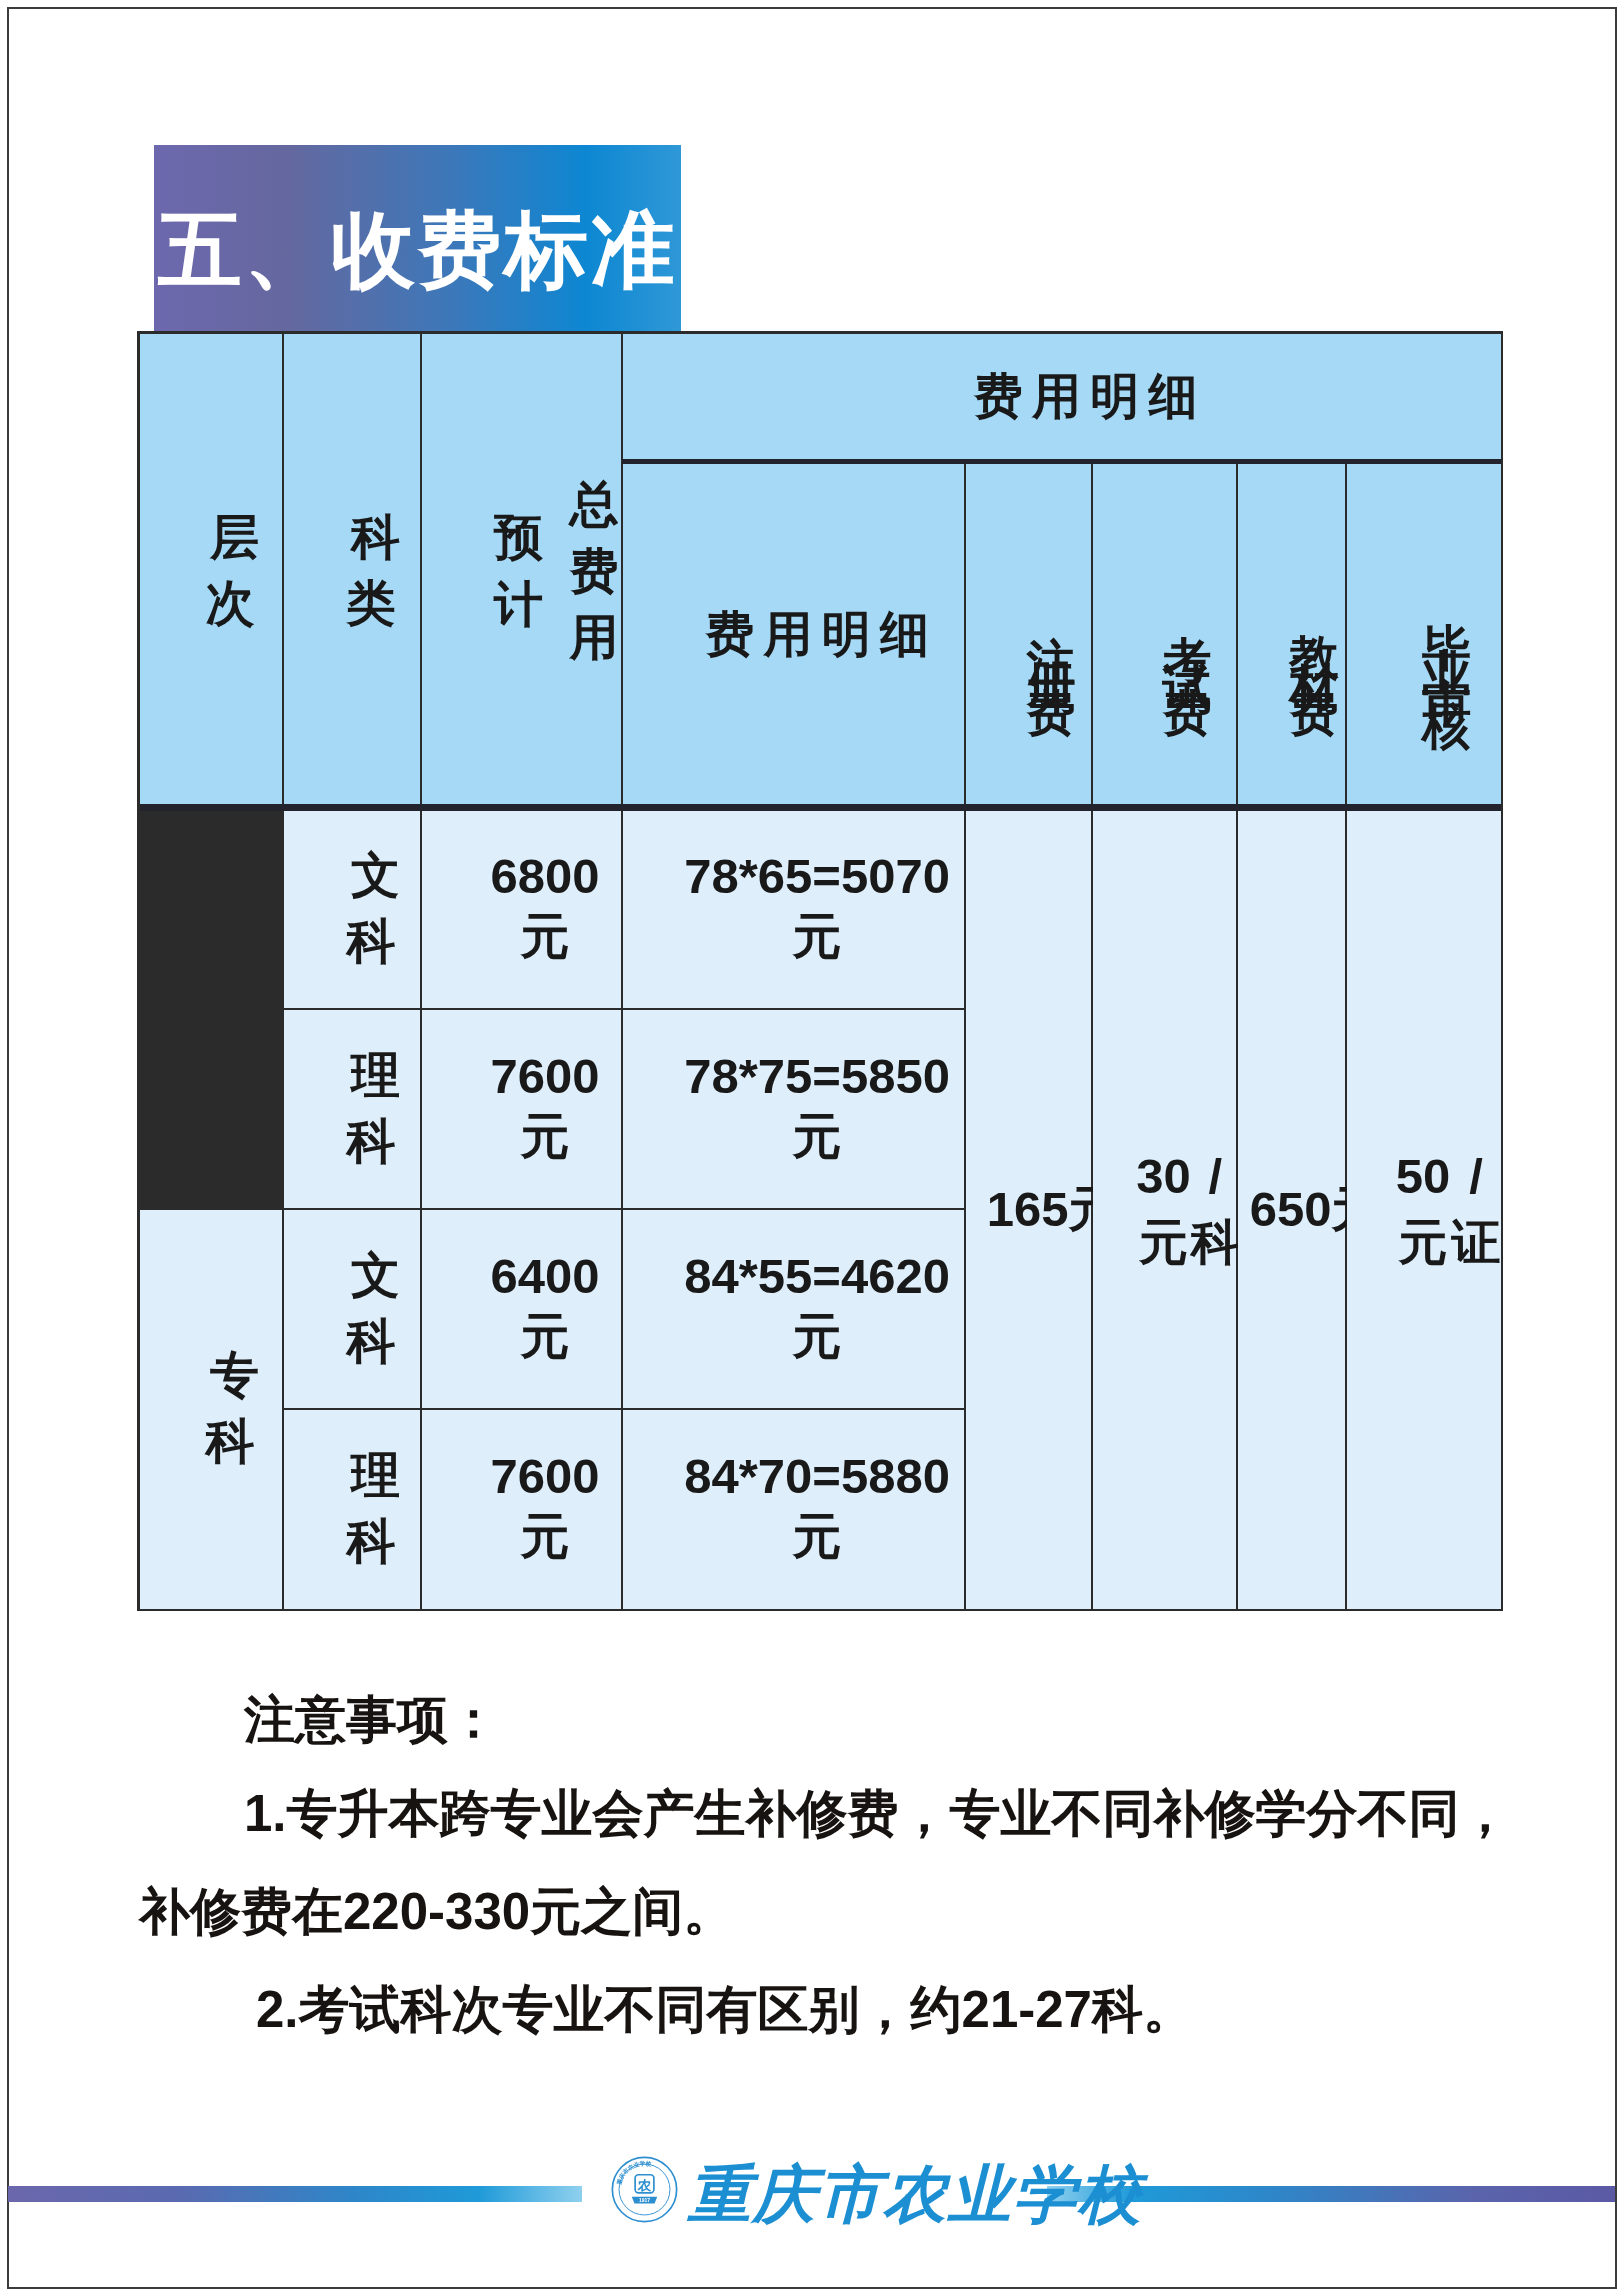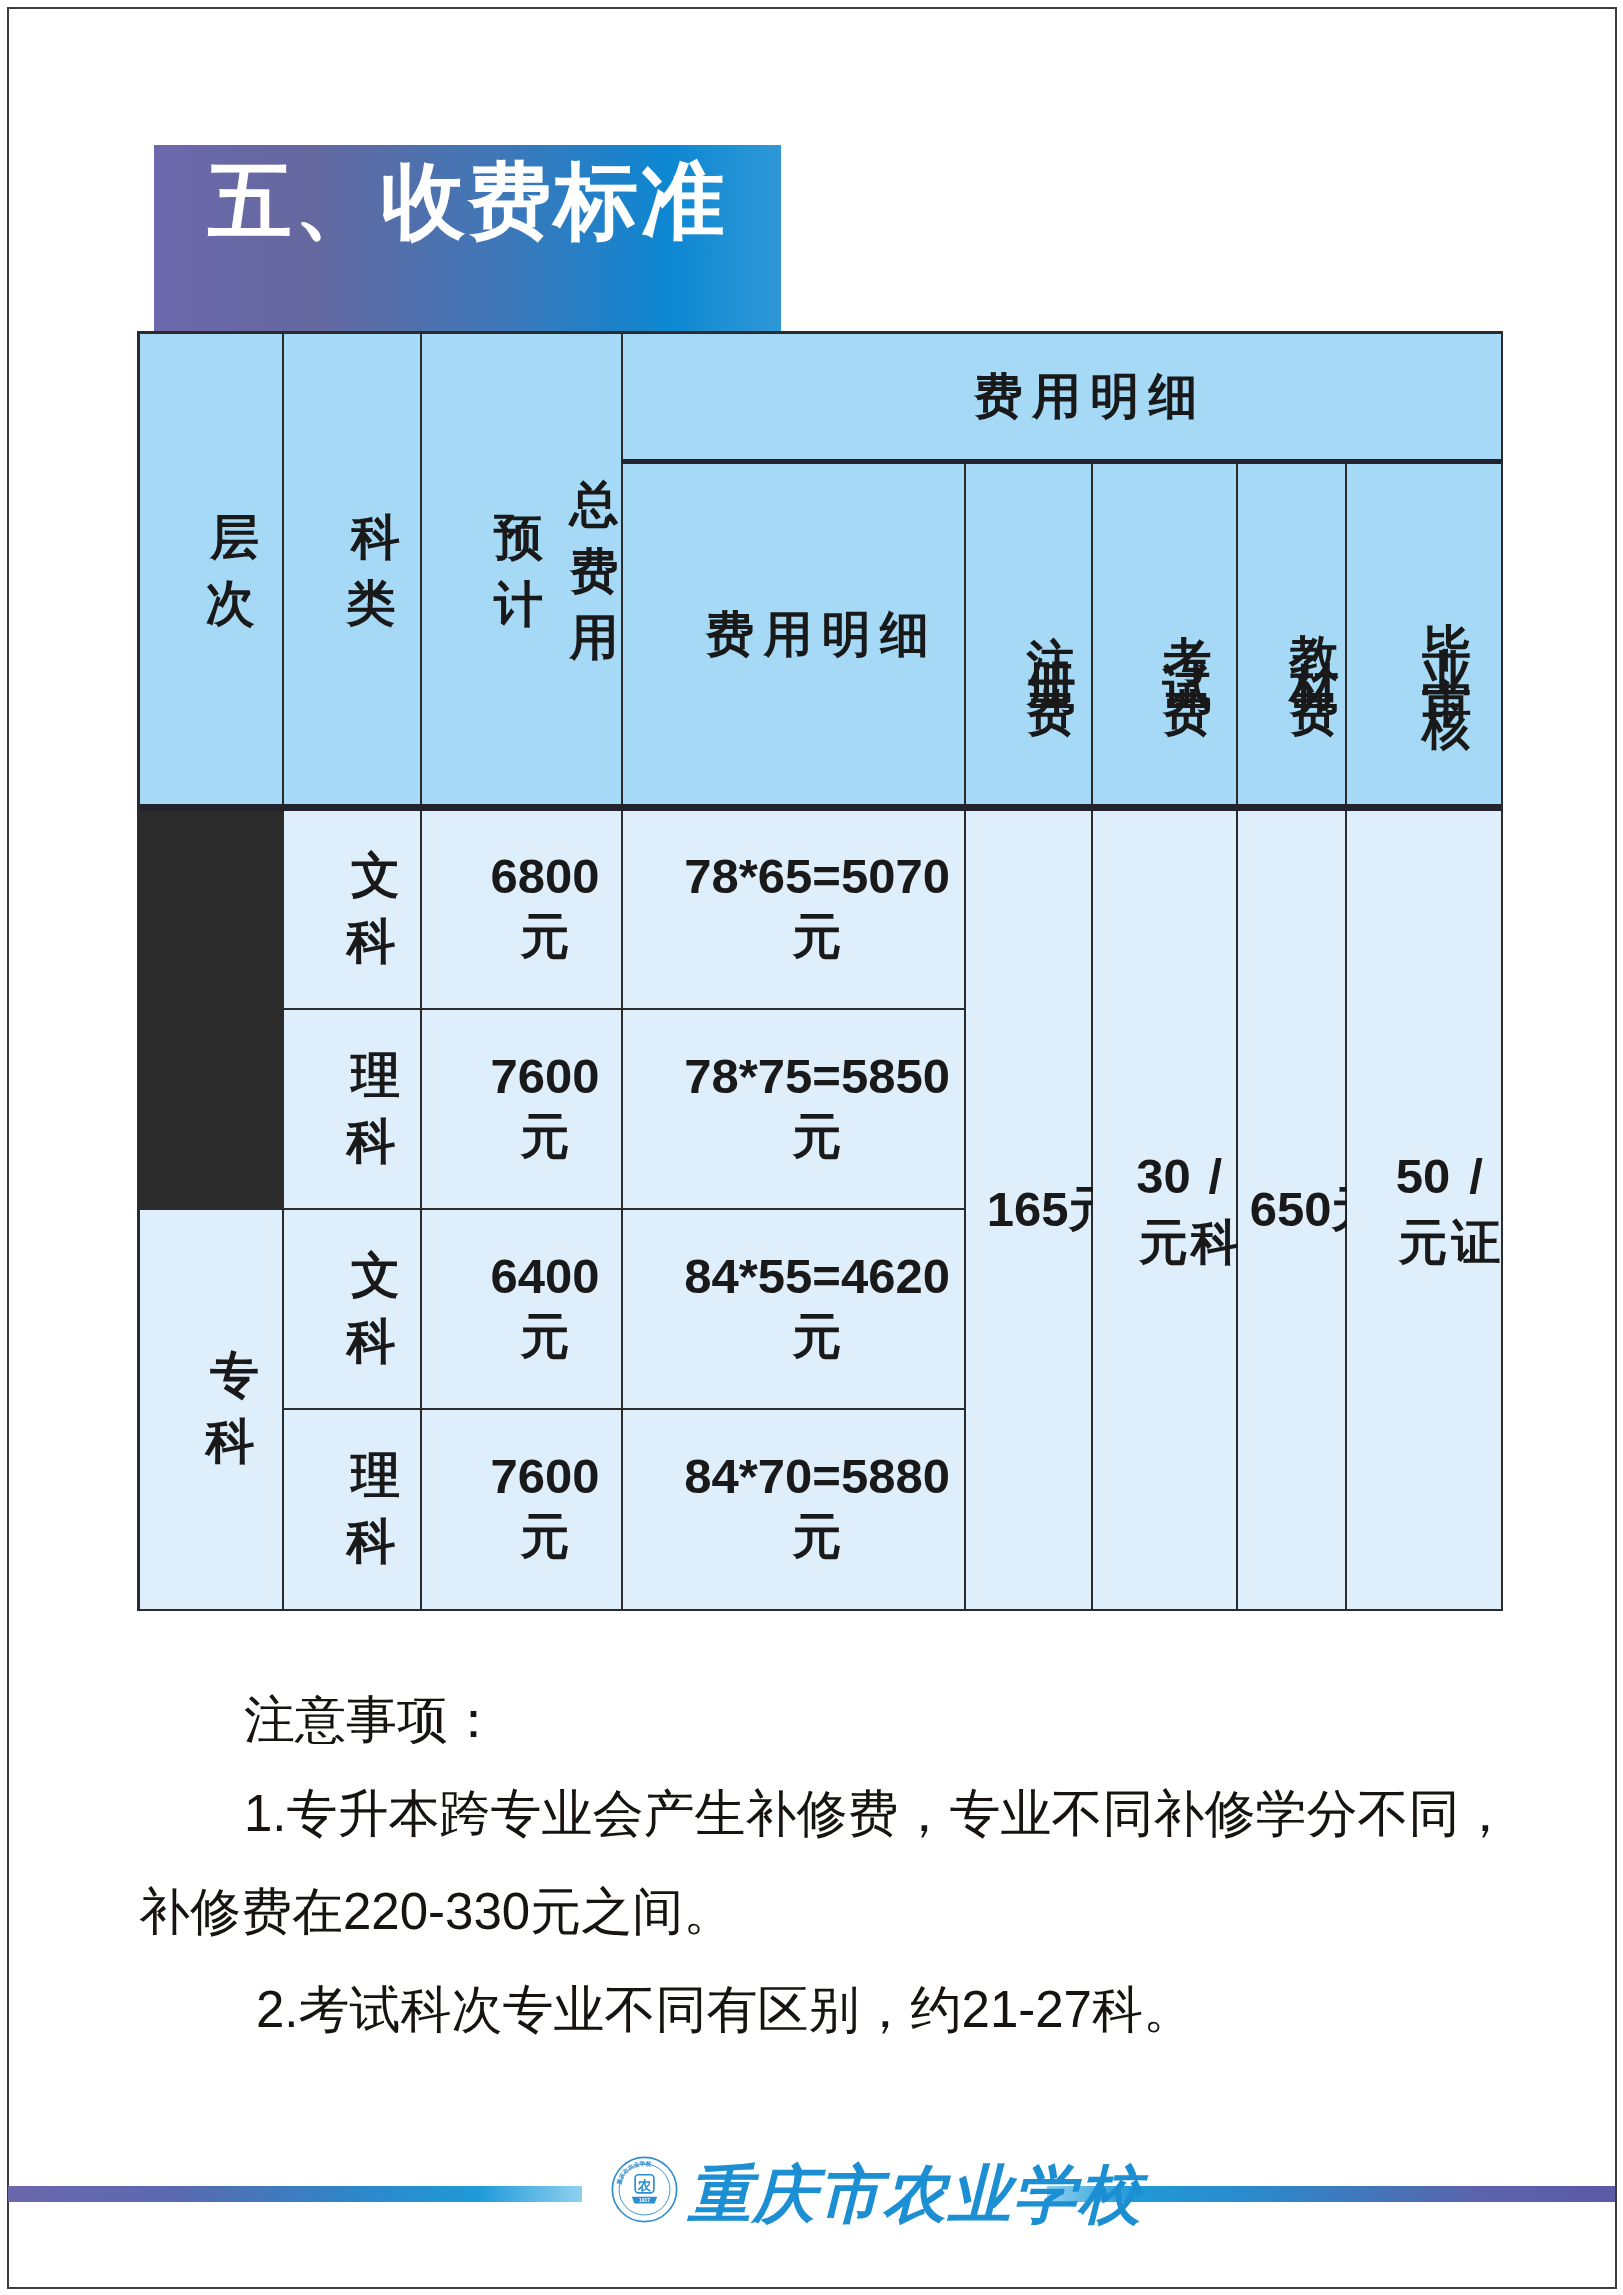--- a/index.html
+++ b/index.html
@@ -2,44 +2,44 @@
 <html lang="zh" style="font-size:10.5px"><head>
 <meta charset="utf-8">
 <style>
   html,body { margin:0; padding:0; background:#ffffff; }
   body { font-family:"Liberation Sans","DejaVu Sans",sans-serif; }
   .page { position:relative; width:1623px; height:2295px; background:#ffffff; overflow:hidden; }
   .page-border { position:absolute; left:6.5px; top:6.5px; right:6.5px; bottom:6.5px;
                  border:2px solid #3c3c3c; pointer-events:none; }
 
   
-  .banner { position:absolute; left:154px; top:145px; width:627px; height:211px;
+  .banner { position:absolute; left:154px; top:145px; width:527px; height:211px;
             background:linear-gradient(90deg,#6d68ae 0%,#65689f 25%,#3f77b8 55%,#0d87d2 82%,#2f98d7 100%);
-            display:flex; align-items:flex-start; justify-content:center; }
+            display:flex; align-items:center; justify-content:center; }
   .banner-text { color:#ffffff; font-size:84px; font-weight:bold; letter-spacing:2.6px; white-space:nowrap; }
 
   
   .fee-table { position:absolute; left:137px; top:331px;
                background:#2b2b2b; padding:2.6px;
                display:grid;
                grid-template-columns:142px 136px 199px 341px 125px 143px 107px 154px;
                grid-template-rows:127px 345px 198px 198px 198px 199px;
                gap:2px; }
   .cell { display:flex; align-items:center; justify-content:center;
           font-weight:bold; color:#191919; text-align:center;padding-left:48px; }
   .hdr  { background:#a5d9f5; font-size:49px; }
   .dat  { background:#deeffb; font-size:49px; }
   .sp   { letter-spacing:9.2px; text-indent:9.2px; }
   .two-line { flex-direction:row; line-height:1.35; }
   .vert { writing-mode:vertical-rl; text-orientation:upright; letter-spacing:26px; }
   .sep-feiyong { position:absolute; top:128px; left:485px; right:2.6px; height:4.6px; background:#23232d; }
   .sep-header  { position:absolute; top:473px; left:2.6px; right:2.6px; height:7.2px; background:#23232d; }
 
   
-  .note { position:absolute; font-size:51px; font-weight:normal; color:#171310; white-space:nowrap; }
+  .note { position:absolute; font-size:51px; font-weight:bold; color:#171310; white-space:nowrap; }
   .note-heading { left:244px; top:1686px; }
   .note-1 { left:244px; top:1780px; }
   .note-2 { left:129px; top:1878px;margin-left:10px; }
   .note-3 { left:244px; top:1976px;margin-left:12px; }
 
   
   .bar { position:absolute; top:2186px; height:16.3px; }
   .bar-left  { left:7.8px;  width:574px;
       background:linear-gradient(90deg,#6b67ac 0%,#5a6ab0 30%,#2e86c8 60%,#1f9ad8 82%,#8fd0ee 100%); }
   .bar-right { left:1047px; width:568px;

